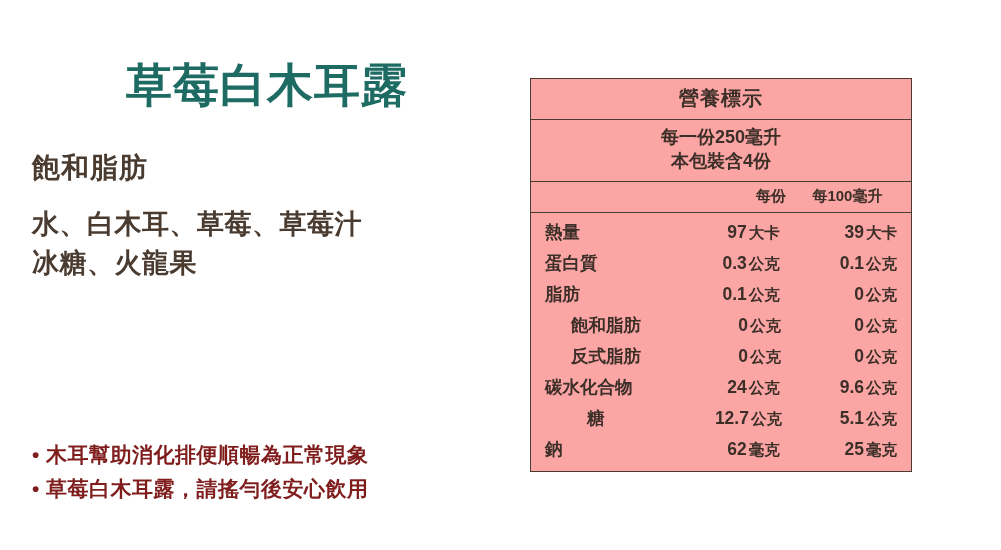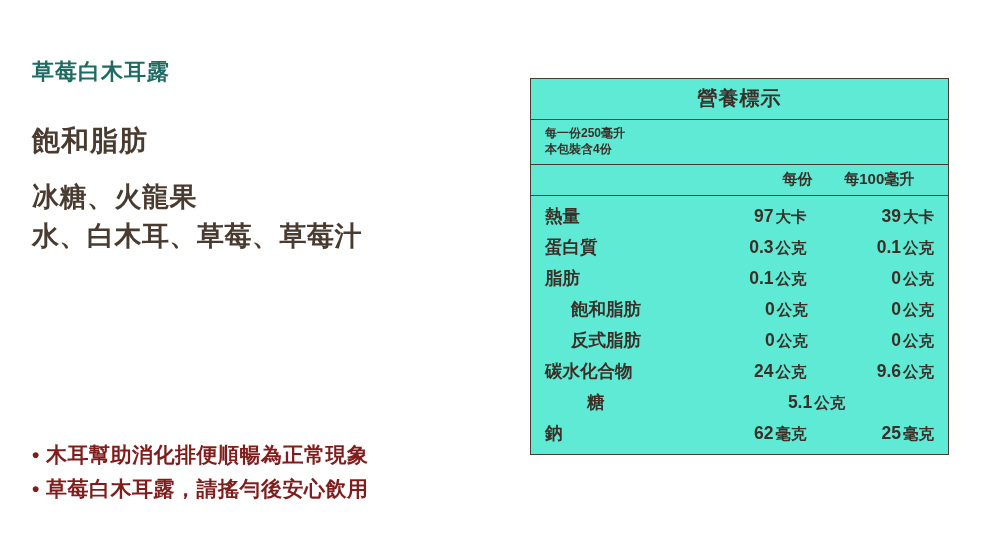--- a/index.html
+++ b/index.html
@@ -21,26 +21,27 @@
   }
 
   
   .left {
     position: absolute;
     left: 32px;
     top: 60px;
     width: 470px;
   }
   .product-title {
-    font-size: 22px;
+    font-size: 46px;
     font-weight: bold;
     color: #1d6b63;
     letter-spacing: 1px;
     margin: 0 0 38px 0;
     line-height: 1.1;
+    text-align: center;
   }
   .section-heading {
     font-size: 28px;
     font-weight: bold;
     color: #4a3b30;
     margin: 0 0 18px 0;
     letter-spacing: 1px;
   }
   .ingredients {
     font-size: 27px;
@@ -70,41 +71,42 @@
   .note-bullet {
     display: inline-block;
     width: 14px;
   }
 
   
   .nutrition {
     position: absolute;
     left: 530px;
     top: 78px;
-    width: 419px;
+    width: 382px;
     border: 1.5px solid #4a3b30;
     box-sizing: border-box;
-    background: #5eead4;
+    background: #fca5a5;
   }
   .nt-title {
     text-align: center;
     font-size: 20px;
     font-weight: bold;
     color: #3b2f28;
     padding: 6px 0 7px 0;
     border-bottom: 1.5px solid #4a3b30;
     letter-spacing: 1px;
   }
   .nt-serving {
     padding: 5px 14px 7px 14px;
     border-bottom: 1.5px solid #4a3b30;
-    font-size: 12px;
+    font-size: 18px;
     font-weight: bold;
     color: #3b2f28;
     line-height: 1.35;
+    text-align: center;
   }
   .nt-colhead {
     display: flex;
     border-bottom: 1.5px solid #4a3b30;
     font-size: 15px;
     font-weight: bold;
     padding: 5px 0 6px 0;
   }
   .nt-colhead .c-label { width: 44%; }
   .nt-colhead .c-per { width: 28%; text-align: right; padding-right: 12px; }
@@ -129,22 +131,22 @@
 </style>
 </head>
 <body>
 
 <div class="page">
 
   <div class="left">
     <h1 class="product-title">草莓白木耳露</h1>
     <h2 class="section-heading">飽和脂肪</h2>
     <div class="ingredients">
+      <div>水、白木耳、草莓、草莓汁</div>
       <div>冰糖、火龍果</div>
-      <div>水、白木耳、草莓、草莓汁</div>
     </div>
   </div>
 
   <div class="notes">
     <div class="note-item">
       <span class="note-bullet">•</span><span>木耳幫助消化排便順暢為正常現象</span>
     </div>
     <div class="note-item">
       <span class="note-bullet">•</span><span>草莓白木耳露，請搖勻後安心飲用</span>
     </div>
@@ -197,20 +199,21 @@
       </div>
 
       <div class="nt-row">
         <div class="c-label">碳水化合物</div>
         <div class="c-per"><span>24</span><span class="unit">公克</span></div>
         <div class="c-100"><span>9.6</span><span class="unit">公克</span></div>
       </div>
 
       <div class="nt-row">
         <div class="c-label indent2">糖</div>
+        <div class="c-per"><span>12.7</span><span class="unit">公克</span></div>
         <div class="c-100"><span>5.1</span><span class="unit">公克</span></div>
       </div>
 
       <div class="nt-row">
         <div class="c-label">鈉</div>
         <div class="c-per"><span>62</span><span class="unit">毫克</span></div>
         <div class="c-100"><span>25</span><span class="unit">毫克</span></div>
       </div>
 
     </div>

